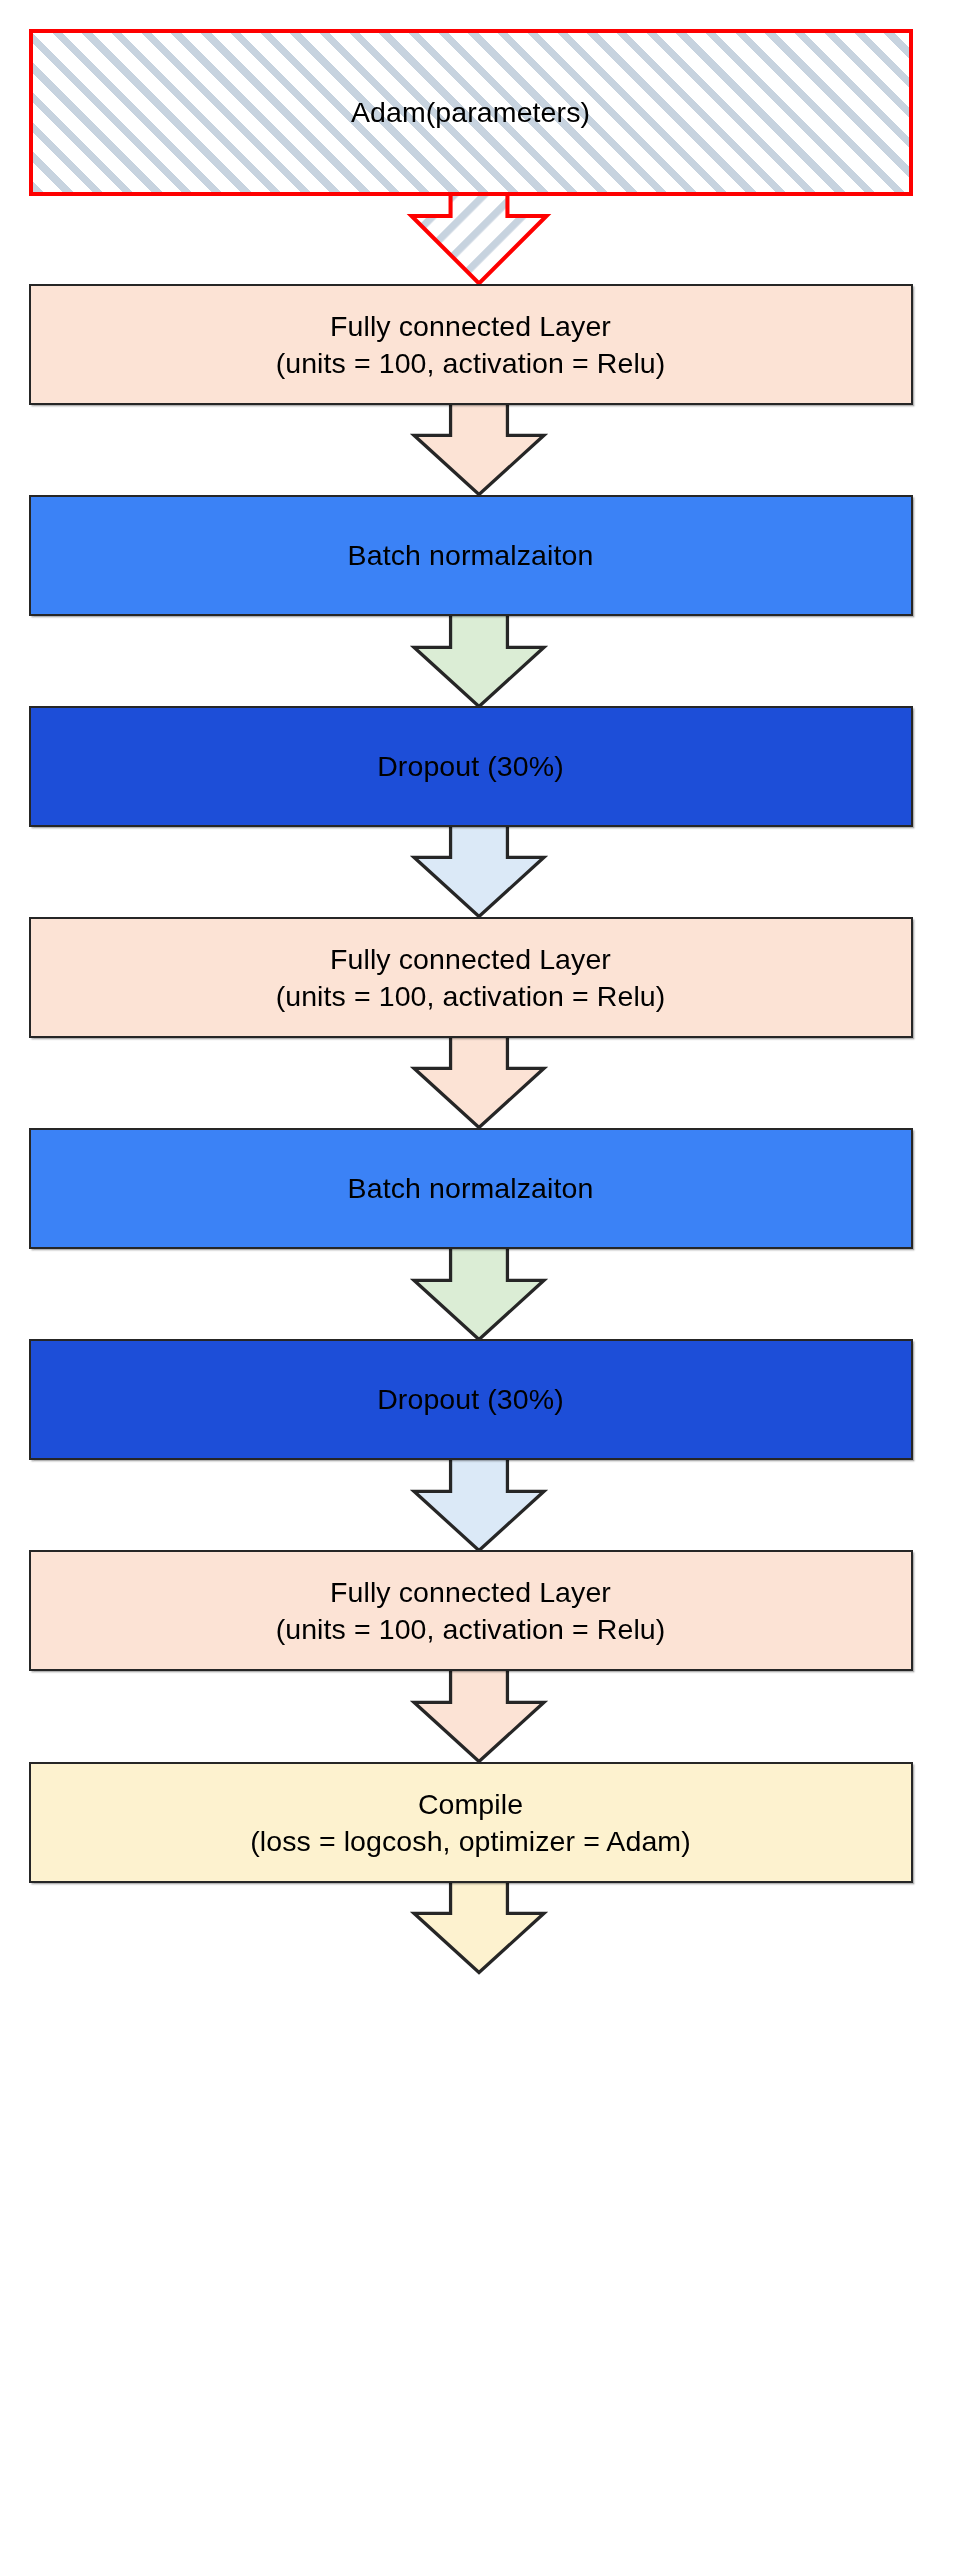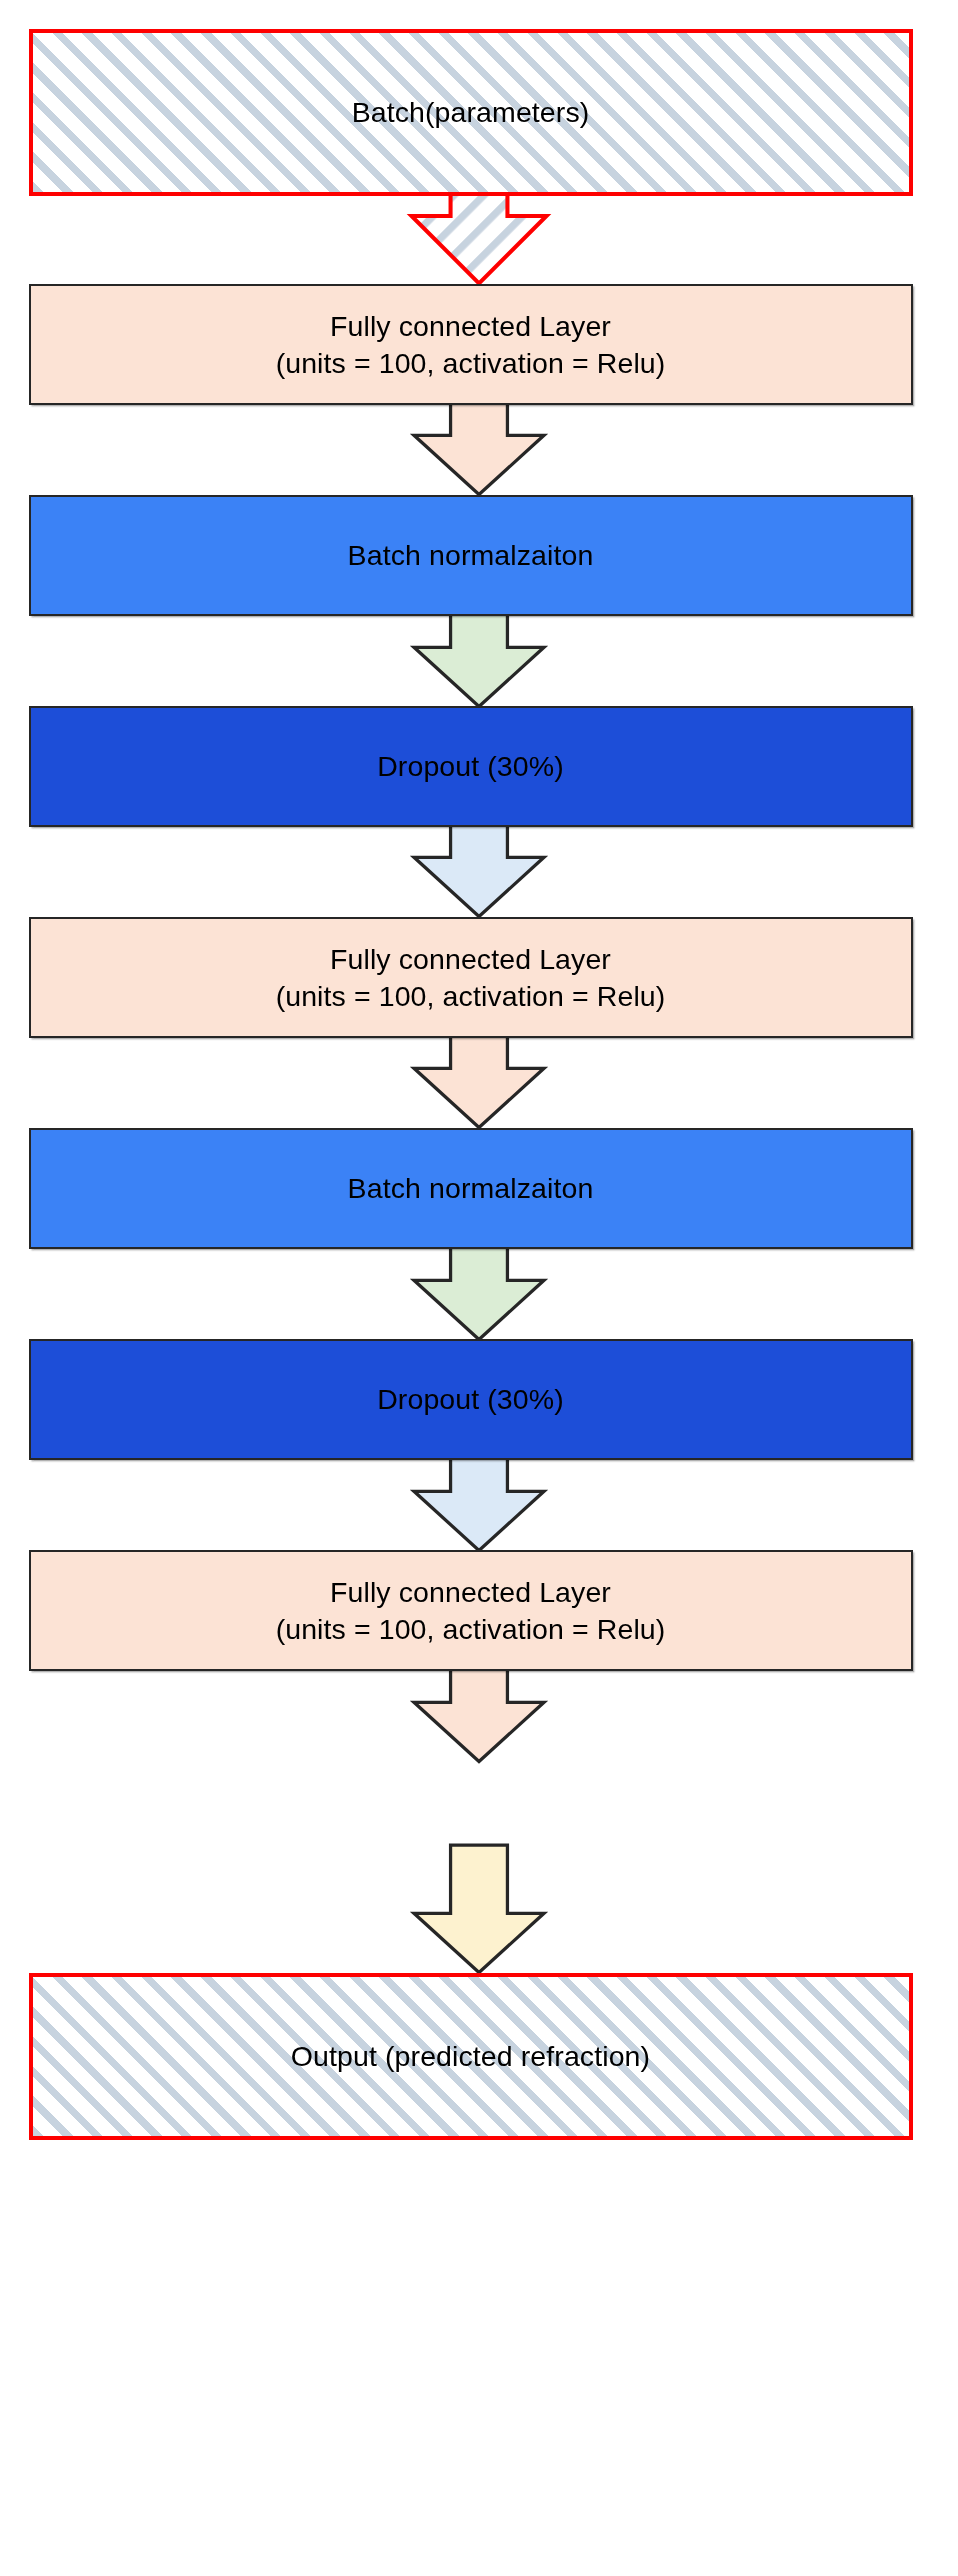--- a/index.html
+++ b/index.html
@@ -85,21 +85,21 @@
   <svg width="0" height="0" style="position:absolute;" aria-hidden="true">
     <defs>
       <pattern id="hatchPat" width="26" height="26" patternUnits="userSpaceOnUse" patternTransform="rotate(45)">
         <rect width="26" height="26" fill="#ffffff"></rect>
         <rect width="9" height="26" fill="#c7d3df"></rect>
       </pattern>
     </defs>
   </svg>
 
   <div class="node hatched" style="top:28.5px; height:167px;">
-    <span class="node-label hatch-text">Batch(parameters)</span>
+    <span class="node-label hatch-text">Adam(parameters)</span>
   </div>
 
   <div class="arrow" style="left:399px; top:155px; width:160px; height:130px;">
     <svg width="160" height="130" viewBox="0 0 196 160">
       <path d="M 63 0 L 133 0 L 133 75 L 181 75 L 98 158 L 15 75 L 63 75 Z" fill="url(#hatchPat)" stroke="#fe0000" stroke-width="5" stroke-linejoin="miter"></path>
     </svg>
   </div>
 
   <div class="node solid fill-peach" style="top:284px; height:121px;">
     <span class="node-label">Fully connected Layer
@@ -167,25 +167,26 @@
     <span class="node-label">Fully connected Layer
 (units = 100, activation = Relu)</span>
   </div>
 
   <div class="arrow" style="left:399px; top:1634px; width:160px; height:130px;">
     <svg width="160" height="130" viewBox="0 0 196 160">
       <path d="M 63 0 L 133 0 L 133 84 L 178 84 L 98 157 L 18 84 L 63 84 Z" fill="#fce3d5" stroke="#262626" stroke-width="4" stroke-linejoin="miter"></path>
     </svg>
   </div>
 
+  <div class="node solid fill-yellow" style="top:1762px; height:121px;">
+    <span class="node-label">Compile
+(loss = logcosh, optimizer = Adam)</span>
+  </div>
 
   <div class="arrow" style="left:399px; top:1845px; width:160px; height:130px;">
     <svg width="160" height="130" viewBox="0 0 196 160">
       <path d="M 63 0 L 133 0 L 133 84 L 178 84 L 98 157 L 18 84 L 63 84 Z" fill="#fdf2cf" stroke="#262626" stroke-width="4" stroke-linejoin="miter"></path>
     </svg>
   </div>
 
-  <div class="node hatched" style="top:1973px; height:167px;">
-    <span class="node-label hatch-text">Output (predicted refraction)</span>
-  </div>
 
 </div>
 
 
 </body></html>

